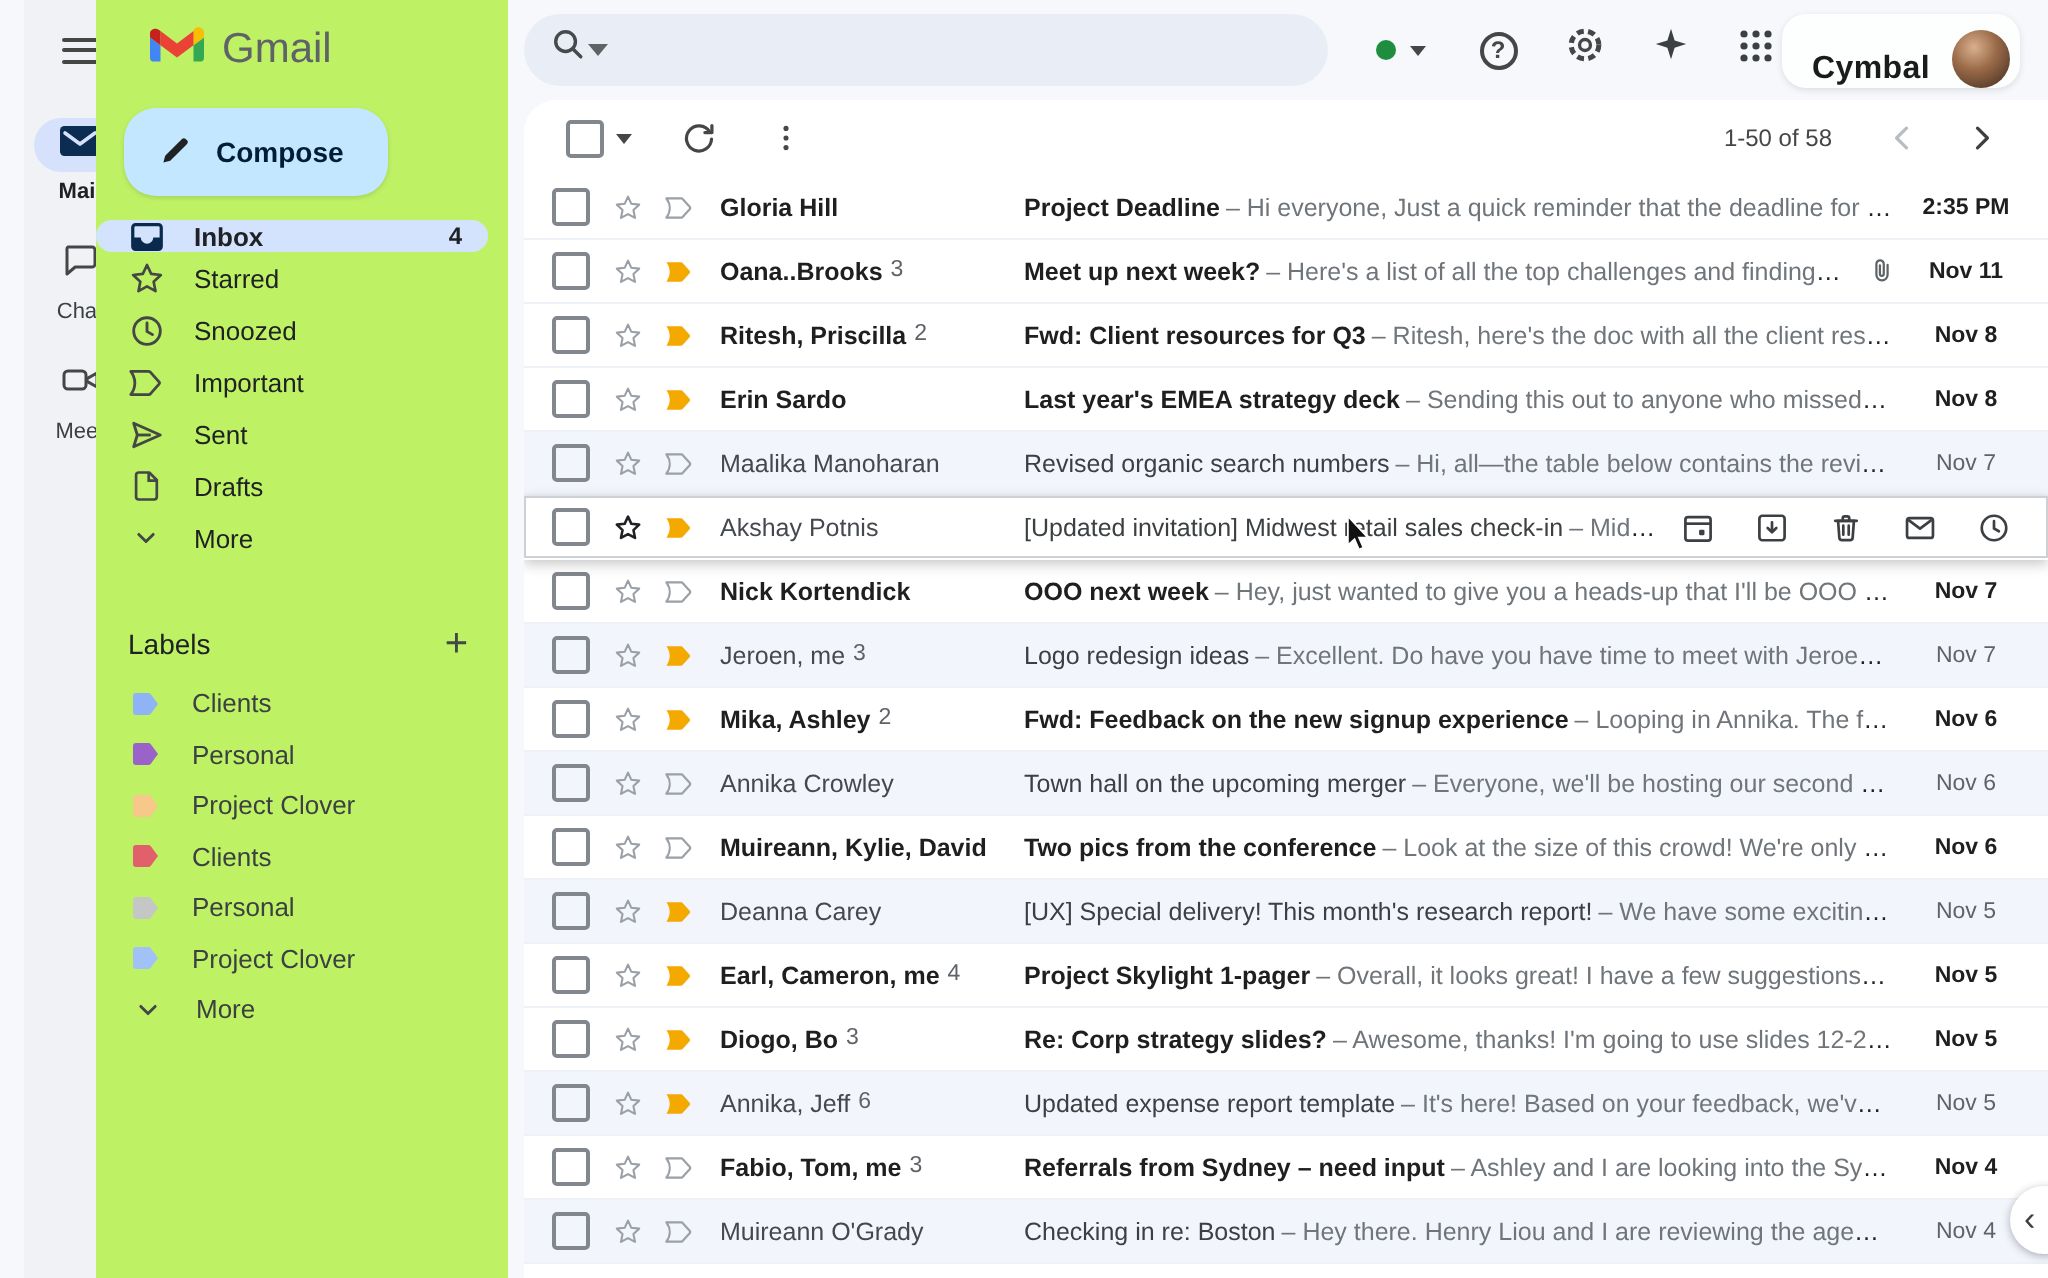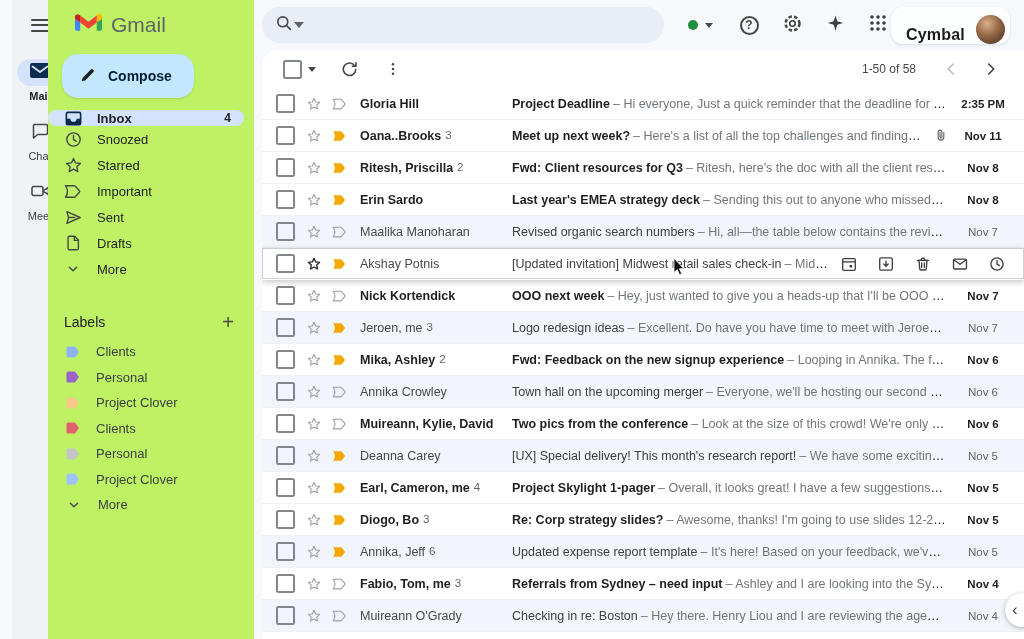--- a/index.html
+++ b/index.html
@@ -163,33 +163,33 @@
               <path d="M4 3.5h12A1.5 1.5 0 0 1 17.5 5v10a1.5 1.5 0 0 1-1.5 1.5H4A1.5 1.5 0 0 1 2.5 15V5A1.5 1.5 0 0 1 4 3.5z" fill="none" stroke="#0a2a4d" stroke-width="1.7"></path>
               <path d="M2.5 10.2h4.2a3.3 3.3 0 0 0 6.6 0h4.2V15a1.5 1.5 0 0 1-1.5 1.5H4A1.5 1.5 0 0 1 2.5 15z" fill="#0a2a4d"></path>
             </svg>
           </span>
           <span>Inbox</span>
           <span class="nav-count">4</span>
         </div>
         <div class="nav-item">
           <span class="nicon">
             <svg width="19" height="19" viewBox="0 0 20 20">
-              <circle cx="10" cy="10" r="7" fill="none" stroke="#444746" stroke-width="1.5"></circle>
-              <path d="M10 5.8v4.4l2.9 1.7" fill="none" stroke="#444746" stroke-width="1.5" stroke-linecap="round"></path>
-            </svg>
-          </span>
-          <span>Snoozed</span>
+              <path d="M10 2.6l2.2 4.7 5.1.6-3.8 3.5 1 5L10 13.9l-4.5 2.5 1-5-3.8-3.5 5.1-.6z" fill="none" stroke="#444746" stroke-width="1.4" stroke-linejoin="round"></path>
+            </svg>
+          </span>
+          <span>Starred</span>
         </div>
         <div class="nav-item">
           <span class="nicon">
             <svg width="19" height="19" viewBox="0 0 20 20">
-              <path d="M10 2.6l2.2 4.7 5.1.6-3.8 3.5 1 5L10 13.9l-4.5 2.5 1-5-3.8-3.5 5.1-.6z" fill="none" stroke="#444746" stroke-width="1.4" stroke-linejoin="round"></path>
-            </svg>
-          </span>
-          <span>Starred</span>
+              <circle cx="10" cy="10" r="7" fill="none" stroke="#444746" stroke-width="1.5"></circle>
+              <path d="M10 5.8v4.4l2.9 1.7" fill="none" stroke="#444746" stroke-width="1.5" stroke-linecap="round"></path>
+            </svg>
+          </span>
+          <span>Snoozed</span>
         </div>
         <div class="nav-item">
           <span class="nicon">
             <svg width="18" height="15" viewBox="0 0 18 14">
               <path d="M1.4 1.2h8.9c.4 0 .8.2 1 .5l4.1 4.6a1 1 0 0 1 0 1.4l-4.1 4.6c-.2.3-.6.5-1 .5H1.4c2.7-3.6 2.7-8 0-11.6z" fill="none" stroke="#444746" stroke-width="1.4" stroke-linejoin="round"></path>
             </svg>
           </span>
           <span>Important</span>
         </div>
         <div class="nav-item">

